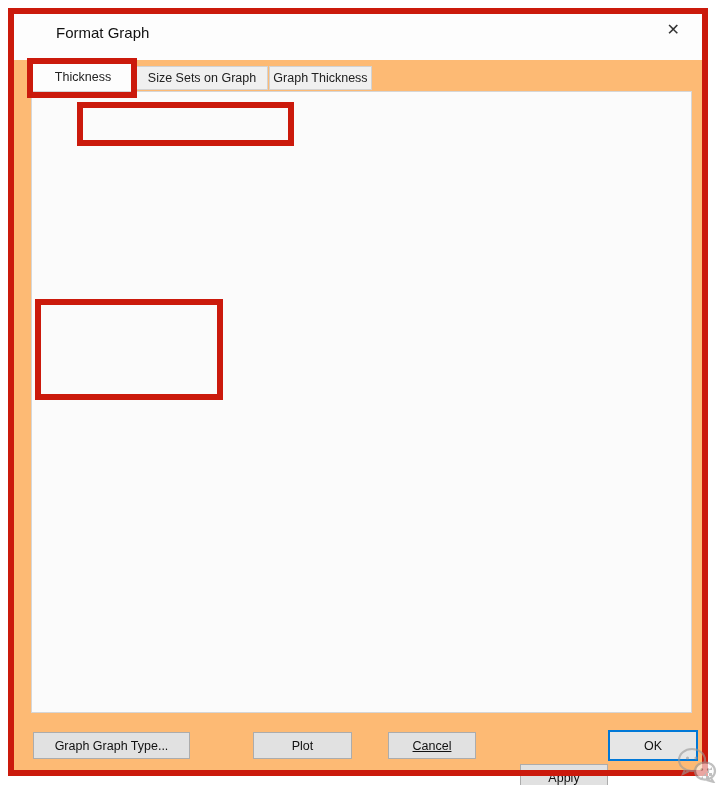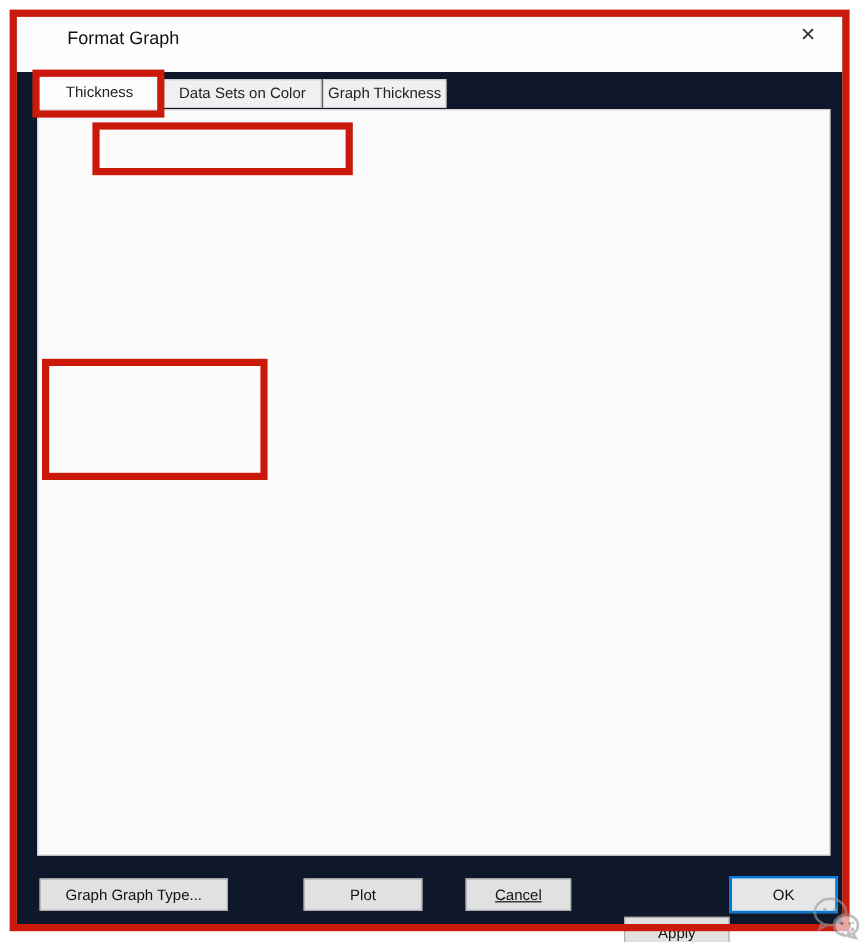--- a/index.html
+++ b/index.html
@@ -1,19 +1,19 @@
 <!DOCTYPE html>
 <html><head>
 <meta charset="utf-8">
 <style>
   html,body{margin:0;padding:0;}
   body{width:718px;height:785px;background:#ffffff;font-family:"Liberation Sans", sans-serif;font-size:12.5px;color:#1b1b1b;position:relative;overflow:hidden;-webkit-font-smoothing:none;}
   *{box-sizing:border-box;}
 
-  .dialog{position:absolute;left:13px;top:13px;width:690px;height:759px;background:#0f172a;border:1px solid #c7bca8;}
+  .dialog{position:absolute;left:13px;top:13px;width:690px;height:759px;background:#fdba74;border:1px solid #c7bca8;}
   .titlebar{position:absolute;left:0;top:0;width:100%;height:46px;background:#fdfdfd;}
   .title{position:absolute;left:42px;top:10px;font-size:15px;color:#111;}
   .close{position:absolute;right:22px;top:8px;font-size:16px;color:#333;cursor:pointer;line-height:1;}
 
   .tab{position:absolute;height:24px;background:#f0f0f0;border:1px solid #d2d2d2;display:flex;align-items:center;justify-content:center;font-size:12.5px;color:#222;z-index:2;}
   .tab.active{background:#fdfdfd;border-bottom:1px solid #fdfdfd;z-index:4;}
   .panel{position:absolute;left:17px;top:77px;width:661px;height:622px;background:#fbfbfb;border:1px solid #d6d6d6;z-index:1;}
 
   .hline{position:absolute;height:1px;background:#a8a8a8;}
   .hdr{position:absolute;font-weight:bold;font-size:12.5px;color:#000;}
@@ -68,21 +68,21 @@
     <span class="title">Format Graph</span>
     <span class="close">✕</span>
   </div>
   <div class="panel"></div>
 </div>
 
 <div class="tab active" style="left:31px;top:63px;width:104px;height:28px;">
     <span>Thickness</span>
   </div>
 <div class="tab" style="left:136px;top:66px;width:132px;">
-    <span>Data Sets on Color</span>
+    <span>Size Sets on Graph</span>
   </div>
 <div class="tab" style="left:269px;top:66px;width:103px;">
     <span>Graph Thickness</span>
   </div>
 
 <div class="dash" style="left:36px;top:125px;width:51px;"></div>
 <span class="lbl bold" style="left:91px;top:118px;">Data set:</span>
 <div class="combo white" style="left:148px;top:112px;width:349px;height:27px;">
   <span>Data 1:Myocd</span>
     <i class="chev"></i>

